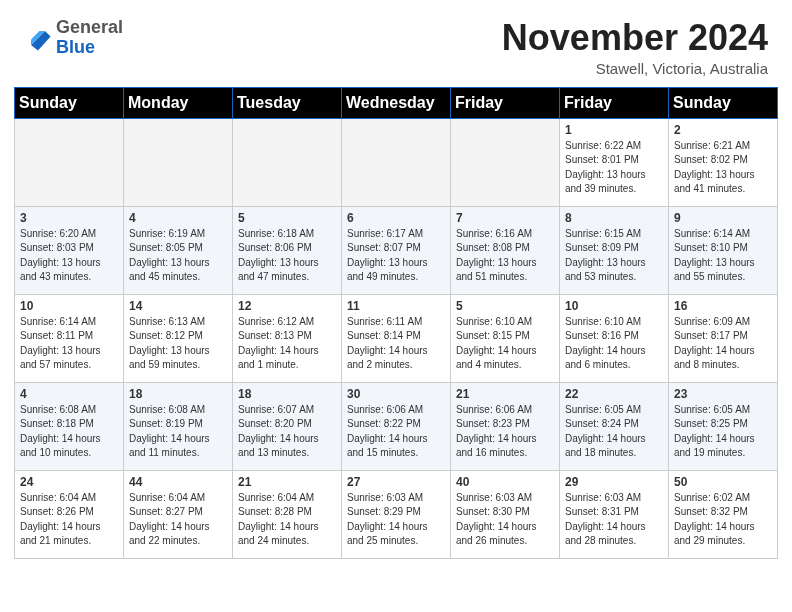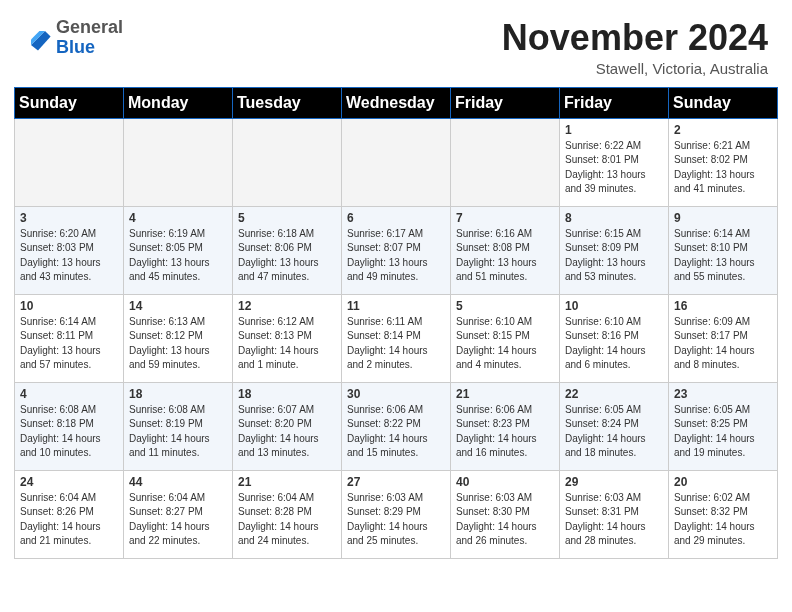--- a/index.html
+++ b/index.html
@@ -266,20 +266,20 @@
             </td>
             <td>
               <span class="day-number">40</span>
               <div class="day-info">Sunrise: 6:03 AM<br>Sunset: 8:30 PM<br>Daylight: 14 hours<br>and 26 minutes.</div>
             </td>
             <td>
               <span class="day-number">29</span>
               <div class="day-info">Sunrise: 6:03 AM<br>Sunset: 8:31 PM<br>Daylight: 14 hours<br>and 28 minutes.</div>
             </td>
             <td>
-              <span class="day-number">20</span>
+              <span class="day-number">50</span>
               <div class="day-info">Sunrise: 6:02 AM<br>Sunset: 8:32 PM<br>Daylight: 14 hours<br>and 29 minutes.</div>
             </td>
           </tr>
         </tbody>
     </table>
   </div>
 </div>
 
 </body></html>

